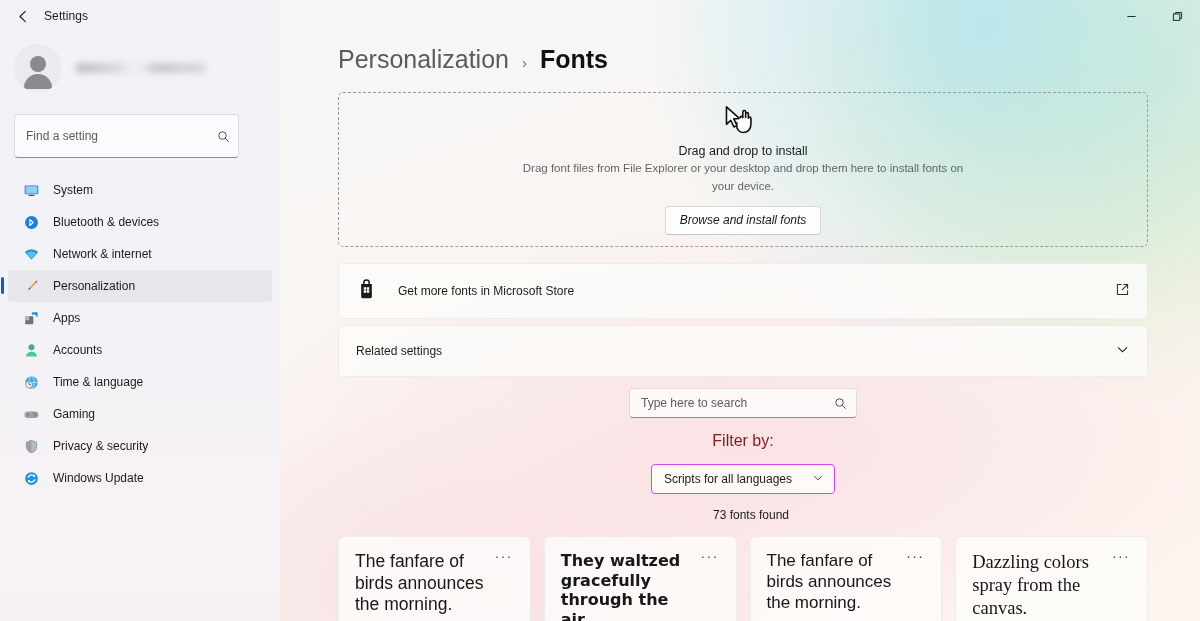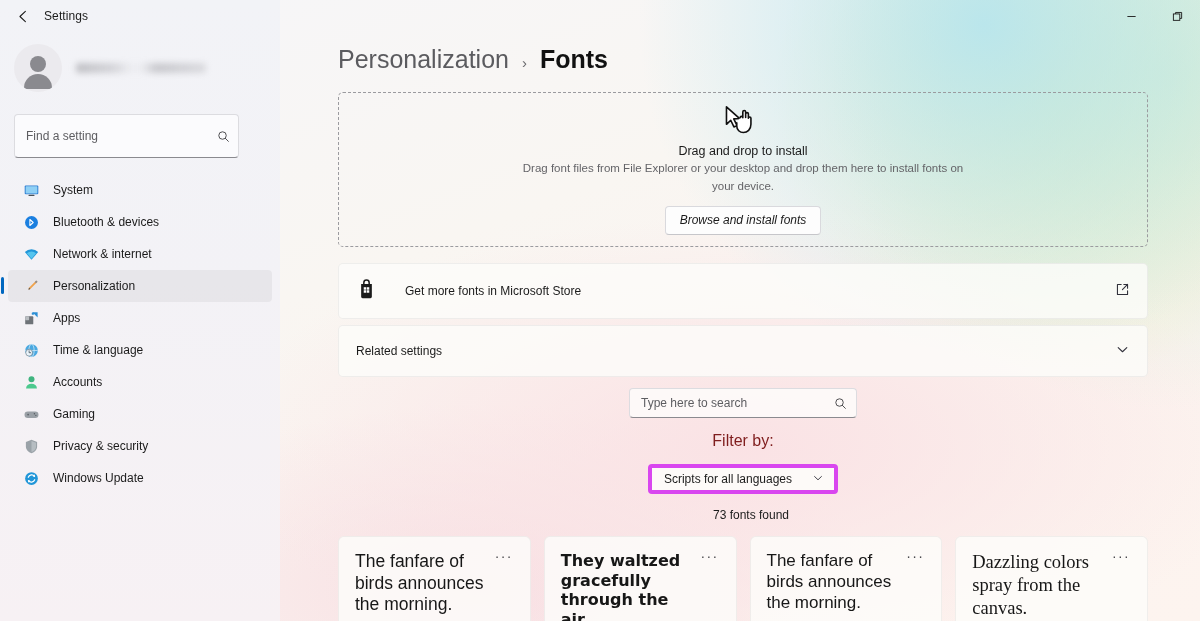--- a/index.html
+++ b/index.html
@@ -162,21 +162,21 @@
 
   
   .card {
     background: rgba(253,252,250,0.80);
     border: 1px solid rgba(0,0,0,0.055);
     border-radius: 5px;
     display: flex; align-items: center;
     padding: 0 17px;
     cursor: pointer;
   }
-  .card.store { margin-top: 16px; height: 56px; gap: 28px; justify-content: center; }
+  .card.store { margin-top: 16px; height: 56px; gap: 21px; justify-content: center; }
   .card.related { margin-top: 6px; height: 52px; }
   .card-label { font-size: 12px; color: #1b1b1b; }
   .card-spacer { flex: 1; }
 
   
   .section-title {
     margin-top: 23px; font-size: 12px; font-weight: 600; color: #141414;
   }
   .filter-row {
     margin-top: 11px; display: flex; align-items: center; gap: 14px; flex-direction: column;
@@ -191,21 +191,21 @@
   .font-search input {
     border: none; outline: none; background: transparent;
     font-family: "Liberation Sans", sans-serif;
     font-size: 12px; color: #1b1b1b; flex: 1;
   }
   .font-search input::placeholder { color: #5d5d61; }
   .filter-label { font-size: 16px; color: #7f1d1d; }
   .dropdown {
     height: 30px; min-width: 148px;
     background: rgba(253,252,250,0.9);
-    border: 4px solid #d946ef; border-radius: 4px;
+    border: 1px solid #d946ef; border-radius: 4px;
     display: flex; align-items: center; gap: 10px;
     padding: 0 10px 0 12px; cursor: pointer;
   }
   .dropdown-val { font-size: 12px; color: #1b1b1b; }
   .found-count { font-size: 12px; color: #1b1b1b; margin-left: 16px; }
 
   
   .font-grid {
     margin-top: 14px;
     display: grid; grid-template-columns: repeat(4, 1fr);
@@ -337,38 +337,38 @@
           <path d="M11 2.6 L17.2 2.6 L17.2 8.8 Z" fill="#2d8fd4"></path>
           <rect x="10.3" y="3" width="2.6" height="2.6" rx="0.5" fill="#2d8fd4"></rect>
         </svg>
       </span>
       <span class="nav-label">Apps</span>
     </div>
 
     <div class="nav-item">
       <span class="nav-icon">
         <svg width="17" height="17" viewBox="0 0 20 20">
+          <circle cx="10" cy="6.2" r="3.5" fill="#3fb47f"></circle>
+          <path d="M3.6 17 A6.4 5.6 0 0 1 16.4 17 Z" fill="#4cc98e"></path>
+        </svg>
+      </span>
+      <span class="nav-label">Accounts</span>
+    </div>
+
+    <div class="nav-item">
+      <span class="nav-icon">
+        <svg width="17" height="17" viewBox="0 0 20 20">
           <circle cx="10" cy="10" r="7.4" fill="#4aa8e0"></circle>
           <ellipse cx="10" cy="10" rx="3.1" ry="7.4" fill="none" stroke="#cfe9f8" stroke-width="0.9"></ellipse>
           <line x1="2.6" y1="10" x2="17.4" y2="10" stroke="#cfe9f8" stroke-width="0.9"></line>
           <circle cx="7.2" cy="12.6" r="4" fill="#e9f3fa" stroke="#5d6f7c" stroke-width="0.7"></circle>
           <path d="M7.2 10.3 V12.6 H9" fill="none" stroke="#3c4a54" stroke-width="0.9" stroke-linecap="round"></path>
         </svg>
       </span>
       <span class="nav-label">Time &amp; language</span>
-    </div>
-
-    <div class="nav-item">
-      <span class="nav-icon">
-        <svg width="17" height="17" viewBox="0 0 20 20">
-          <circle cx="10" cy="6.2" r="3.5" fill="#3fb47f"></circle>
-          <path d="M3.6 17 A6.4 5.6 0 0 1 16.4 17 Z" fill="#4cc98e"></path>
-        </svg>
-      </span>
-      <span class="nav-label">Accounts</span>
     </div>
 
     <div class="nav-item">
       <span class="nav-icon">
         <svg width="17" height="17" viewBox="0 0 20 20">
           <rect x="1.8" y="6.4" width="16.4" height="7.6" rx="3.8" fill="#9aa0a6"></rect>
           <circle cx="6" cy="10.2" r="0.95" fill="#555b60"></circle>
           <circle cx="13.4" cy="9.1" r="0.85" fill="#555b60"></circle>
           <circle cx="15.1" cy="11" r="0.85" fill="#555b60"></circle>
         </svg>

